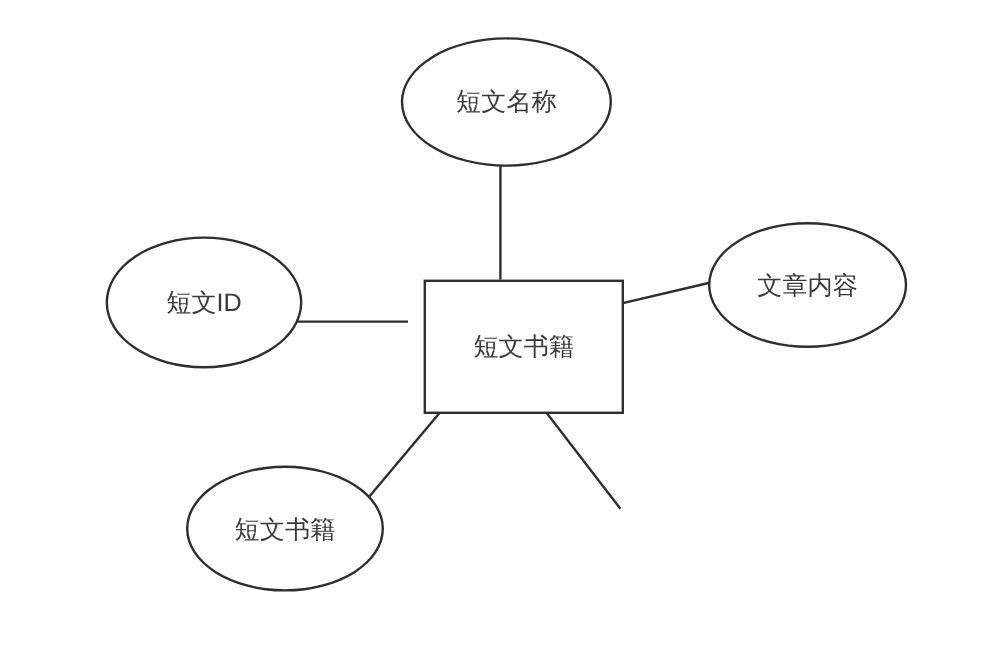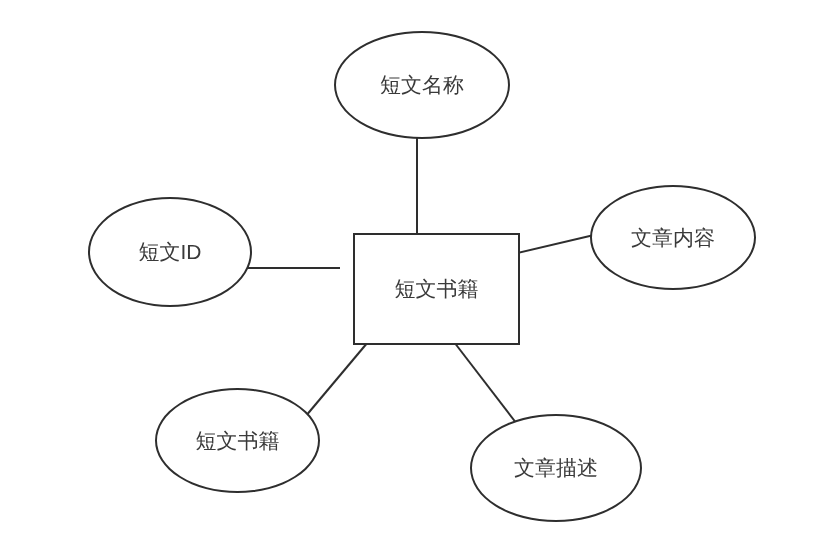--- a/index.html
+++ b/index.html
@@ -73,17 +73,14 @@
   </div>
 
   <div class="node n-entity">
     <span>短文书籍</span>
   </div>
 
   <div class="node ellipse n-bl">
     <span>短文书籍</span>
   </div>
 
-  <div class="node ellipse n-br">
-    <span>文章描述</span>
-  </div>
 
 </div>
 
 </body></html>

